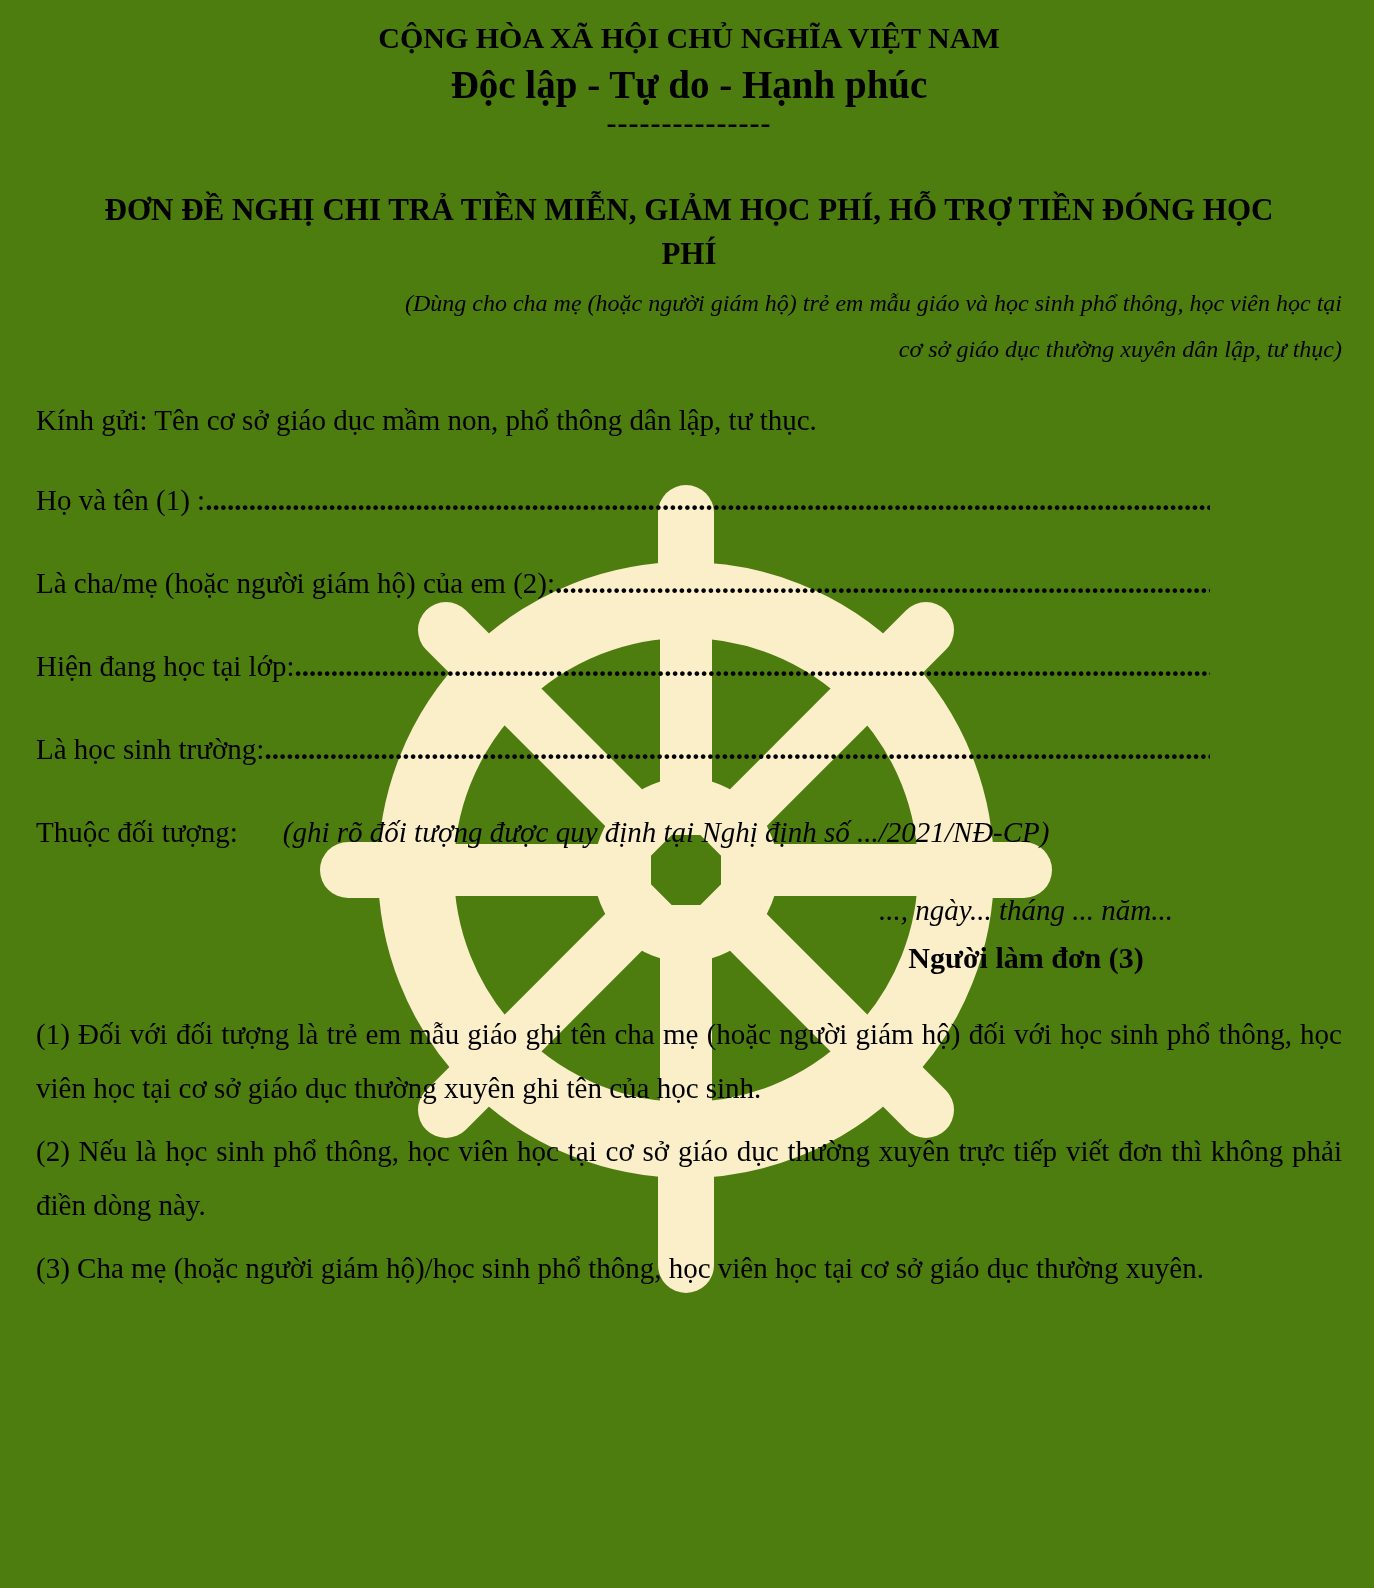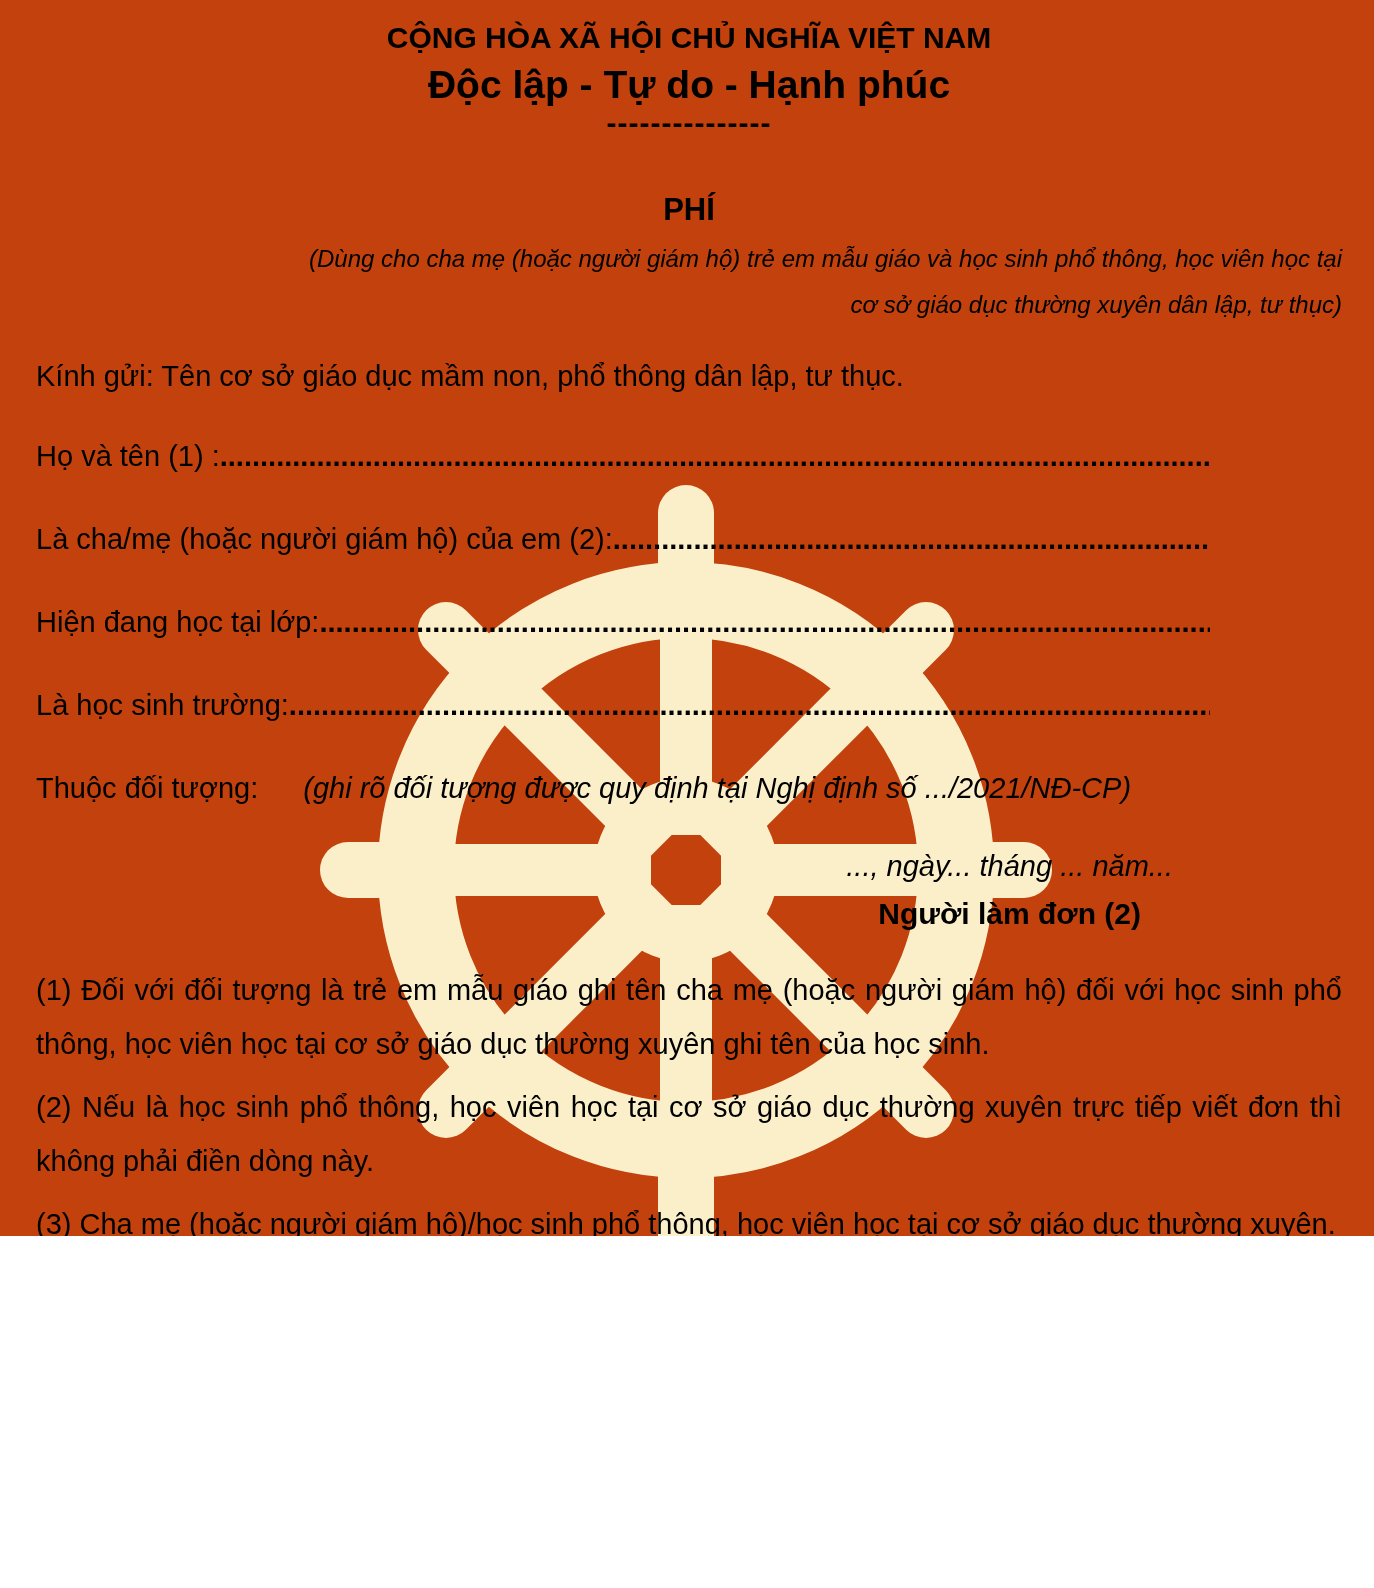--- a/index.html
+++ b/index.html
@@ -1,21 +1,21 @@
 <!DOCTYPE html>
 <html><head>
 <meta charset="utf-8">
 <style>
   html,body { margin:0; padding:0; background:#fff; }
   .page {
     position:relative;
-    width:1374px; height:1236px;
-    background:#c2410c;
+    width:1374px; height:1588px;
+    background:#4d7c0f;
     overflow:hidden;
-    font-family:Liberation Sans, sans-serif;
+    font-family:Liberation Serif, serif;
     color:#000;
   }
   .watermark {
     position:absolute; left:0; top:0; z-index:0;
   }
   .content {
     position:relative; z-index:1;
     padding:20px 32px 0 36px;
   }
   .nat-title {
@@ -116,20 +116,21 @@
 
   <div class="content">
 
     <div class="nat-title">CỘNG HÒA XÃ HỘI CHỦ NGHĨA VIỆT NAM</div>
 
     <div class="motto">Độc lập - Tự do - Hạnh phúc</div>
 
     <div class="divider">---------------</div>
 
     <div class="form-title">
+      <div>ĐƠN ĐỀ NGHỊ CHI TRẢ TIỀN MIỄN, GIẢM HỌC PHÍ, HỖ TRỢ TIỀN ĐÓNG HỌC</div>
       <div>PHÍ</div>
     </div>
 
     <div class="form-subtitle">
       <div>(Dùng cho cha mẹ (hoặc người giám hộ) trẻ em mẫu giáo và học sinh phổ thông, học viên học tại</div>
       <div>cơ sở giáo dục thường xuyên dân lập, tư thục)</div>
     </div>
 
     <div class="recipient">Kính gửi: Tên cơ sở giáo dục mầm non, phổ thông dân lập, tư thục.</div>
 
@@ -158,21 +159,21 @@
       <div class="field-row subject-row">
         <span>Thuộc đối tượng: </span>
         <span class="italic">(ghi rõ đối tượng được quy định tại Nghị định số .../2021/NĐ-CP)</span>
       </div>
 
     </div>
 
 
     <div class="sig-block">
       <div class="sig-date">..., ngày... tháng ... năm...</div>
-      <div class="sig-title">Người làm đơn (2)</div>
+      <div class="sig-title">Người làm đơn (3)</div>
     </div>
 
     <p class="footnote first">(1) Đối với đối tượng là trẻ em mẫu giáo ghi tên cha mẹ (hoặc người giám hộ) đối với học sinh phổ thông, học viên học tại cơ sở giáo dục thường xuyên ghi tên của học sinh.</p>
     <p class="footnote">(2) Nếu là học sinh phổ thông, học viên học tại cơ sở giáo dục thường xuyên trực tiếp viết đơn thì không phải điền dòng này.</p>
     <p class="footnote">(3) Cha mẹ (hoặc người giám hộ)/học sinh phổ thông, học viên học tại cơ sở giáo dục thường xuyên.</p>
 
   </div>
 </div>
 
 </body></html>

